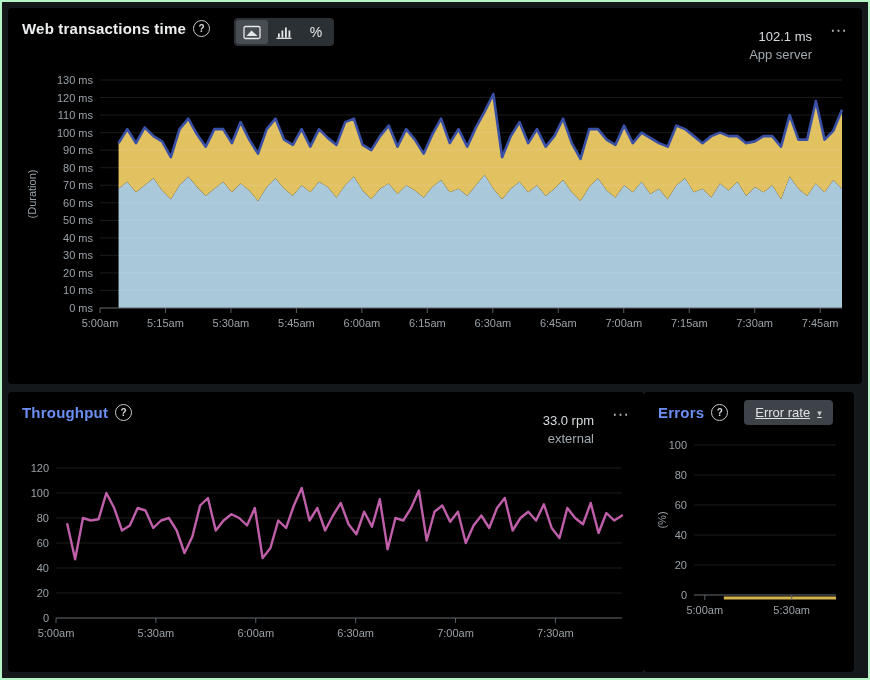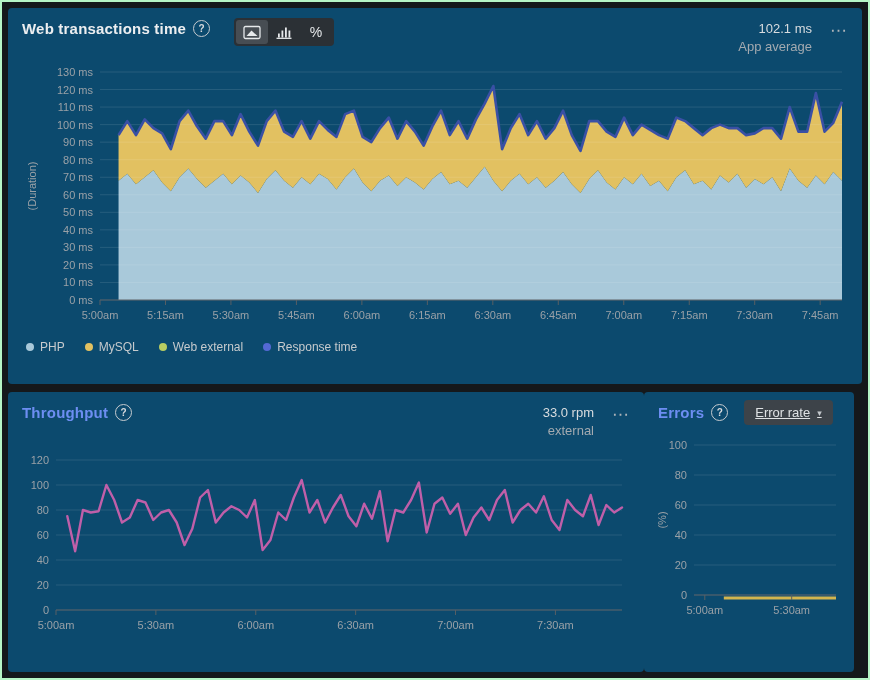--- a/index.html
+++ b/index.html
@@ -5,21 +5,21 @@
   * { box-sizing: border-box; margin: 0; padding: 0; }
   html,body { width: 870px; height: 680px; }
   body {
     background: #15181b;
     border: 2px solid #b6f5c6;
     font-family: "Liberation Sans", sans-serif;
     color: #d6dadd;
     overflow: hidden;
   }
   .panel {
-    background: #0c4a6e;
+    background: #000000;
     border-radius: 4px;
     padding: 12px 14px;
   }
   #tx-panel { margin: 6px 6px 0 6px; height: 376px; }
   .bottom-row { display: flex; gap: 0; margin: 8px 6px 0 6px; height: 280px; }
   #tp-panel { width: 636px; }
   #er-panel { width: 210px; }
 
   .panel-header { display: flex; align-items: flex-start; }
   .title { font-size: 15px; font-weight: bold; color: #eceef0; letter-spacing: .2px; }
@@ -39,21 +39,21 @@
   }
   .seg button {
     width: 32px; height: 24px; border: 0; background: transparent; border-radius: 3px;
     display: inline-flex; align-items: center; justify-content: center;
     color: #e6e9eb; cursor: pointer; font-family: inherit;
   }
   .seg button.active { background: #474d53; }
   .seg svg { display: block; }
   .pct { font-size: 14px; color: #e6e9eb; }
 
-  .stats { display: flex; gap: 26px; text-align: right; font-size: 13px; line-height: 1.4; }
+  .stats { display: flex; gap: 26px; text-align: right; font-size: 13px; line-height: 1.4; margin-top: 8px; }
   .stat-value { color: #d8dcdf; }
   .stat-label { color: #a3aab0; }
   .stat-link { color: #6d8ef2; cursor: pointer; }
   .menu { color: #aeb4b9; font-size: 17px; letter-spacing: 1px; margin-left: 18px; margin-top: 2px; cursor: pointer; line-height: 1; }
 
   .chart-wrap { margin-top: 8px; }
   svg text { font-family: "Liberation Sans", sans-serif; }
 
   .legend { display: flex; gap: 20px; align-items: center; margin-top: 6px; padding-left: 4px; }
   .legend-item { display: inline-flex; align-items: center; gap: 6px; font-size: 12px; color: #c6cacd; cursor: pointer; }
@@ -94,21 +94,21 @@
       <button>
         <span class="pct">%</span>
       </button>
     </span>
 
     <span class="spacer"></span>
 
     <div class="stats">
       <div>
         <div class="stat-value">102.1 ms</div>
-        <div class="stat-label">App average</div>
+        <div class="stat-label">App server</div>
       </div>
     </div>
     <span class="menu">⋯</span>
   </div>
 
   <div class="chart-wrap" id="tx-chart"><svg viewBox="0 0 826 266" width="826" height="266">
         <path d="M96.55,236 L96.55,116.73846153846154 L105.26626506024097,109.72307692307692 L113.98253012048193,120.24615384615385 L122.6987951807229,113.23076923076924 L131.41506024096384,106.21538461538461 L140.1313253012048,118.4923076923077 L148.84759036144578,127.26153846153845 L157.56385542168675,113.23076923076924 L166.28012048192772,104.46153846153848 L174.9963855421687,114.98461538461538 L183.71265060240967,123.75384615384615 L192.42891566265058,116.73846153846154 L201.14518072289155,109.72307692307692 L209.86144578313252,120.24615384615385 L218.5777108433735,111.47692307692309 L227.29397590361447,118.4923076923077 L236.0102409638554,129.01538461538462 L244.72650602409638,114.98461538461538 L253.44277108433735,106.21538461538461 L262.1590361445783,116.73846153846154 L270.87530120481927,123.75384615384615 L279.59156626506024,113.23076923076924 L288.3078313253012,120.24615384615385 L297.0240963855422,109.72307692307692 L305.74036144578315,114.98461538461538 L314.4566265060241,125.50769230769231 L323.1728915662651,113.23076923076924 L331.88915662650606,104.46153846153848 L340.605421686747,118.4923076923077 L349.32168674698795,127.26153846153845 L358.0379518072289,116.73846153846154 L366.7542168674699,111.47692307692309 L375.47048192771086,122 L384.1867469879518,113.23076923076924 L392.9030120481928,118.4923076923077 L401.6192771084338,125.50769230769231 L410.3355421686747,114.98461538461538 L419.05180722891566,107.96923076923076 L427.76807228915663,120.24615384615385 L436.48433734939755,116.73846153846154 L445.2006024096386,123.75384615384615 L453.91686746987955,113.23076923076924 L462.63313253012046,102.7076923076923 L471.3493975903615,116.73846153846154 L480.0656626506024,127.26153846153845 L488.78192771084343,116.73846153846154 L497.49819277108435,109.72307692307692 L506.21445783132526,120.24615384615385 L514.9307228915662,113.23076923076924 L523.6469879518072,123.75384615384615 L532.3632530120482,116.73846153846154 L541.0795180722891,107.96923076923076 L549.7957831325301,120.24615384615385 L558.5120481927711,129.01538461538462 L567.2283132530121,114.98461538461538 L575.944578313253,106.21538461538461 L584.660843373494,118.4923076923077 L593.3771084337349,125.50769230769231 L602.093373493976,113.23076923076924 L610.8096385542168,120.24615384615385 L619.5259036144579,109.72307692307692 L628.2421686746989,122 L636.9584337349397,116.73846153846154 L645.6746987951807,127.26153846153845 L654.3909638554217,113.23076923076924 L663.1072289156626,106.21538461538461 L671.8234939759036,120.24615384615385 L680.5397590361447,116.73846153846154 L689.2560240963855,125.50769230769231 L697.9722891566264,111.47692307692309 L706.6885542168675,118.4923076923077 L715.4048192771085,109.72307692307692 L724.1210843373494,123.75384615384615 L732.8373493975904,114.98461538461538 L741.5536144578313,120.24615384615385 L750.2698795180722,113.23076923076924 L758.9861445783132,127.26153846153845 L767.7024096385543,104.46153846153848 L776.4186746987951,116.73846153846154 L785.134939759036,123.75384615384615 L793.8512048192772,111.47692307692309 L802.5674698795181,120.24615384615385 L811.283734939759,107.96923076923076 L820,116.73846153846154 L820,236 L811.283734939759,236 L802.5674698795181,236 L793.8512048192772,236 L785.134939759036,236 L776.4186746987951,236 L767.7024096385543,236 L758.9861445783132,236 L750.2698795180722,236 L741.5536144578313,236 L732.8373493975904,236 L724.1210843373494,236 L715.4048192771085,236 L706.6885542168675,236 L697.9722891566264,236 L689.2560240963855,236 L680.5397590361447,236 L671.8234939759036,236 L663.1072289156626,236 L654.3909638554217,236 L645.6746987951807,236 L636.9584337349397,236 L628.2421686746989,236 L619.5259036144579,236 L610.8096385542168,236 L602.093373493976,236 L593.3771084337349,236 L584.660843373494,236 L575.944578313253,236 L567.2283132530121,236 L558.5120481927711,236 L549.7957831325301,236 L541.0795180722891,236 L532.3632530120482,236 L523.6469879518072,236 L514.9307228915662,236 L506.21445783132526,236 L497.49819277108435,236 L488.78192771084343,236 L480.0656626506024,236 L471.3493975903615,236 L462.63313253012046,236 L453.91686746987955,236 L445.2006024096386,236 L436.48433734939755,236 L427.76807228915663,236 L419.05180722891566,236 L410.3355421686747,236 L401.6192771084338,236 L392.9030120481928,236 L384.1867469879518,236 L375.47048192771086,236 L366.7542168674699,236 L358.0379518072289,236 L349.32168674698795,236 L340.605421686747,236 L331.88915662650606,236 L323.1728915662651,236 L314.4566265060241,236 L305.74036144578315,236 L297.0240963855422,236 L288.3078313253012,236 L279.59156626506024,236 L270.87530120481927,236 L262.1590361445783,236 L253.44277108433735,236 L244.72650602409638,236 L236.0102409638554,236 L227.29397590361447,236 L218.5777108433735,236 L209.86144578313252,236 L201.14518072289155,236 L192.42891566265058,236 L183.71265060240967,236 L174.9963855421687,236 L166.28012048192772,236 L157.56385542168675,236 L148.84759036144578,236 L140.1313253012048,236 L131.41506024096384,236 L122.6987951807229,236 L113.98253012048193,236 L105.26626506024097,236 L96.55,236 Z" fill="#a9c9da"></path>
         <path d="M96.55,116.73846153846154 L96.55,71.13846153846154 L105.26626506024097,57.107692307692304 L113.98253012048193,71.13846153846154 L122.6987951807229,55.35384615384615 L131.41506024096384,64.12307692307692 L140.1313253012048,69.38461538461539 L148.84759036144578,85.16923076923078 L157.56385542168675,57.107692307692304 L166.28012048192772,46.584615384615375 L174.9963855421687,62.36923076923077 L183.71265060240967,74.64615384615385 L192.42891566265058,57.107692307692304 L201.14518072289155,57.107692307692304 L209.86144578313252,71.13846153846154 L218.5777108433735,50.092307692307685 L227.29397590361447,67.63076923076923 L236.0102409638554,81.66153846153844 L244.72650602409638,57.107692307692304 L253.44277108433735,46.584615384615375 L262.1590361445783,67.63076923076923 L270.87530120481927,72.8923076923077 L279.59156626506024,57.107692307692304 L288.3078313253012,74.64615384615385 L297.0240963855422,57.107692307692304 L305.74036144578315,65.87692307692308 L314.4566265060241,72.8923076923077 L323.1728915662651,50.092307692307685 L331.88915662650606,46.584615384615375 L340.605421686747,72.8923076923077 L349.32168674698795,78.15384615384616 L358.0379518072289,64.12307692307692 L366.7542168674699,53.599999999999994 L375.47048192771086,74.64615384615385 L384.1867469879518,57.107692307692304 L392.9030120481928,67.63076923076923 L401.6192771084338,81.66153846153844 L410.3355421686747,62.36923076923077 L419.05180722891566,46.584615384615375 L427.76807228915663,71.13846153846154 L436.48433734939755,57.107692307692304 L445.2006024096386,74.64615384615385 L453.91686746987955,55.35384615384615 L462.63313253012046,39.56923076923076 L471.3493975903615,22.030769230769238 L480.0656626506024,85.16923076923078 L488.78192771084343,64.12307692307692 L497.49819277108435,50.092307692307685 L506.21445783132526,71.13846153846154 L514.9307228915662,57.107692307692304 L523.6469879518072,74.64615384615385 L532.3632530120482,64.12307692307692 L541.0795180722891,46.584615384615375 L549.7957831325301,71.13846153846154 L558.5120481927711,86.92307692307693 L567.2283132530121,57.107692307692304 L575.944578313253,57.107692307692304 L584.660843373494,67.63076923076923 L593.3771084337349,72.8923076923077 L602.093373493976,53.599999999999994 L610.8096385542168,71.13846153846154 L619.5259036144579,60.61538461538461 L628.2421686746989,65.87692307692308 L636.9584337349397,71.13846153846154 L645.6746987951807,74.64615384615385 L654.3909638554217,53.599999999999994 L663.1072289156626,57.107692307692304 L671.8234939759036,64.12307692307692 L680.5397590361447,71.13846153846154 L689.2560240963855,64.12307692307692 L697.9722891566264,60.61538461538461 L706.6885542168675,64.12307692307692 L715.4048192771085,64.12307692307692 L724.1210843373494,71.13846153846154 L732.8373493975904,69.38461538461539 L741.5536144578313,64.12307692307692 L750.2698795180722,64.12307692307692 L758.9861445783132,74.64615384615385 L767.7024096385543,43.076923076923066 L776.4186746987951,67.63076923076923 L785.134939759036,67.63076923076923 L793.8512048192772,29.046153846153857 L802.5674698795181,67.63076923076923 L811.283734939759,58.86153846153846 L820,37.8153846153846 L820,116.73846153846154 L811.283734939759,107.96923076923076 L802.5674698795181,120.24615384615385 L793.8512048192772,111.47692307692309 L785.134939759036,123.75384615384615 L776.4186746987951,116.73846153846154 L767.7024096385543,104.46153846153848 L758.9861445783132,127.26153846153845 L750.2698795180722,113.23076923076924 L741.5536144578313,120.24615384615385 L732.8373493975904,114.98461538461538 L724.1210843373494,123.75384615384615 L715.4048192771085,109.72307692307692 L706.6885542168675,118.4923076923077 L697.9722891566264,111.47692307692309 L689.2560240963855,125.50769230769231 L680.5397590361447,116.73846153846154 L671.8234939759036,120.24615384615385 L663.1072289156626,106.21538461538461 L654.3909638554217,113.23076923076924 L645.6746987951807,127.26153846153845 L636.9584337349397,116.73846153846154 L628.2421686746989,122 L619.5259036144579,109.72307692307692 L610.8096385542168,120.24615384615385 L602.093373493976,113.23076923076924 L593.3771084337349,125.50769230769231 L584.660843373494,118.4923076923077 L575.944578313253,106.21538461538461 L567.2283132530121,114.98461538461538 L558.5120481927711,129.01538461538462 L549.7957831325301,120.24615384615385 L541.0795180722891,107.96923076923076 L532.3632530120482,116.73846153846154 L523.6469879518072,123.75384615384615 L514.9307228915662,113.23076923076924 L506.21445783132526,120.24615384615385 L497.49819277108435,109.72307692307692 L488.78192771084343,116.73846153846154 L480.0656626506024,127.26153846153845 L471.3493975903615,116.73846153846154 L462.63313253012046,102.7076923076923 L453.91686746987955,113.23076923076924 L445.2006024096386,123.75384615384615 L436.48433734939755,116.73846153846154 L427.76807228915663,120.24615384615385 L419.05180722891566,107.96923076923076 L410.3355421686747,114.98461538461538 L401.6192771084338,125.50769230769231 L392.9030120481928,118.4923076923077 L384.1867469879518,113.23076923076924 L375.47048192771086,122 L366.7542168674699,111.47692307692309 L358.0379518072289,116.73846153846154 L349.32168674698795,127.26153846153845 L340.605421686747,118.4923076923077 L331.88915662650606,104.46153846153848 L323.1728915662651,113.23076923076924 L314.4566265060241,125.50769230769231 L305.74036144578315,114.98461538461538 L297.0240963855422,109.72307692307692 L288.3078313253012,120.24615384615385 L279.59156626506024,113.23076923076924 L270.87530120481927,123.75384615384615 L262.1590361445783,116.73846153846154 L253.44277108433735,106.21538461538461 L244.72650602409638,114.98461538461538 L236.0102409638554,129.01538461538462 L227.29397590361447,118.4923076923077 L218.5777108433735,111.47692307692309 L209.86144578313252,120.24615384615385 L201.14518072289155,109.72307692307692 L192.42891566265058,116.73846153846154 L183.71265060240967,123.75384615384615 L174.9963855421687,114.98461538461538 L166.28012048192772,104.46153846153848 L157.56385542168675,113.23076923076924 L148.84759036144578,127.26153846153845 L140.1313253012048,118.4923076923077 L131.41506024096384,106.21538461538461 L122.6987951807229,113.23076923076924 L113.98253012048193,120.24615384615385 L105.26626506024097,109.72307692307692 L96.55,116.73846153846154 Z" fill="#e2c161"></path>
         <line x1="78" y1="236" x2="820" y2="236" stroke="rgba(255,255,255,0.11)" stroke-width="1"></line>
         <text x="71" y="240" text-anchor="end" fill="#9aa1a7" font-size="11">0 ms</text>
@@ -159,38 +159,20 @@
         <text x="536.2941176470588" y="255" text-anchor="middle" fill="#9aa1a7" font-size="11">6:45am</text>
         <line x1="601.7647058823529" y1="236" x2="601.7647058823529" y2="241" stroke="#585f64"></line>
         <text x="601.7647058823529" y="255" text-anchor="middle" fill="#9aa1a7" font-size="11">7:00am</text>
         <line x1="667.2352941176471" y1="236" x2="667.2352941176471" y2="241" stroke="#585f64"></line>
         <text x="667.2352941176471" y="255" text-anchor="middle" fill="#9aa1a7" font-size="11">7:15am</text>
         <line x1="732.7058823529411" y1="236" x2="732.7058823529411" y2="241" stroke="#585f64"></line>
         <text x="732.7058823529411" y="255" text-anchor="middle" fill="#9aa1a7" font-size="11">7:30am</text>
         <line x1="798.1764705882352" y1="236" x2="798.1764705882352" y2="241" stroke="#585f64"></line>
         <text x="798.1764705882352" y="255" text-anchor="middle" fill="#9aa1a7" font-size="11">7:45am</text>
       </svg></div>
-  <div class="legend" id="tx-legend">
-      <span class="legend-item">
-        <span class="dot" style="background: rgb(169, 201, 218);"></span>
-        <span>PHP</span>
-      </span>
-      <span class="legend-item">
-        <span class="dot" style="background: rgb(226, 193, 97);"></span>
-        <span>MySQL</span>
-      </span>
-      <span class="legend-item">
-        <span class="dot" style="background: rgb(184, 205, 98);"></span>
-        <span>Web external</span>
-      </span>
-      <span class="legend-item">
-        <span class="dot" style="background: rgb(85, 105, 212);"></span>
-        <span>Response time</span>
-      </span>
-    </div>
 </div>
 
 <div class="bottom-row">
 
   <div class="panel" id="tp-panel">
     <div class="panel-header">
       <span class="title link">Throughput</span>
       <span class="help">?</span>
       <span class="spacer"></span>
       <div class="stats">

